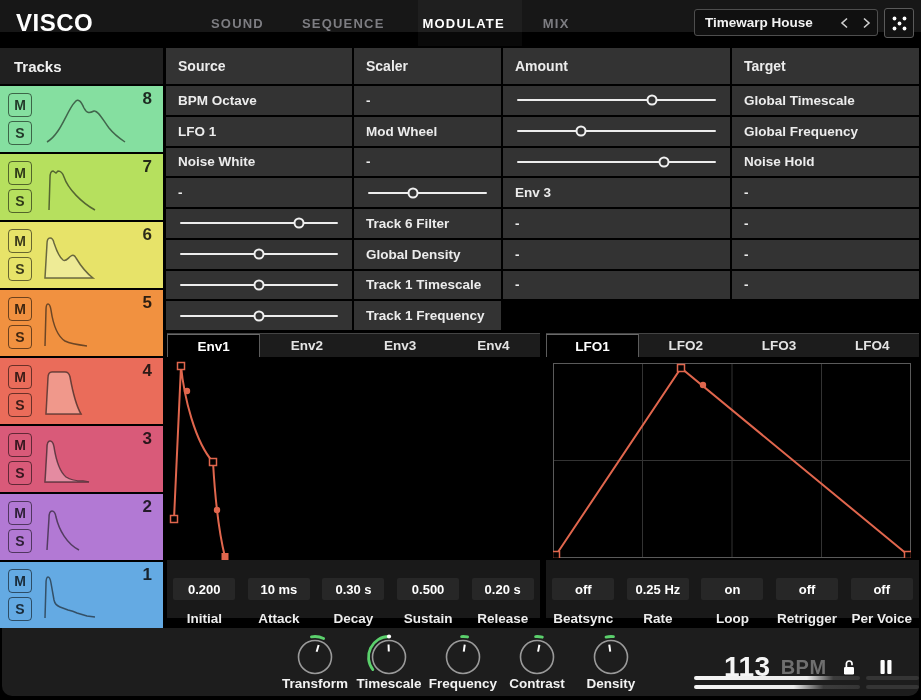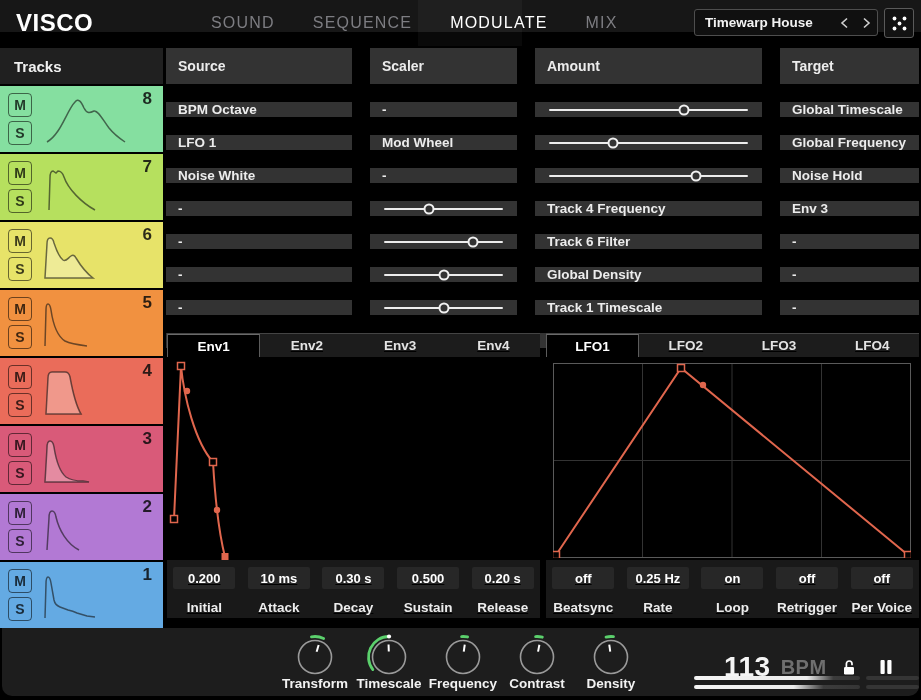--- a/index.html
+++ b/index.html
@@ -5,51 +5,51 @@
   * { margin:0; padding:0; box-sizing:border-box; }
   html,body { width:921px; height:700px; background:#000; overflow:hidden; }
   body { font-family:"Liberation Sans","DejaVu Sans",sans-serif; -webkit-font-smoothing:antialiased; }
   #app { position:relative; width:921px; height:700px; background:#000; }
 
   
   .topbar { position:absolute; left:0; top:0; width:921px; height:32px; background:#171717; }
   .brand { position:absolute; left:16px; top:0; height:46px; line-height:46px; color:#fff; font-size:24px; font-weight:800; letter-spacing:.5px; }
   .nav-hl { position:absolute; left:418px; top:0; width:104px; height:46px; background:rgba(255,255,255,.035); }
   .nav { position:absolute; left:211px; top:0; height:46px; display:flex; align-items:center; gap:38px; }
-  .nav-tab { font-size:16px; font-weight:400; letter-spacing:1.2px; color:#7d7d82; cursor:default;text-align:center; }
+  .nav-tab { font-size:13px; font-weight:700; letter-spacing:1.2px; color:#7d7d82; cursor:default;text-align:center; }
   .nav-tab.active { color:#fff; }
   .preset { position:absolute; left:694px; top:9px; width:184px; height:27px; background:#101010; border:1px solid #4e4e4e; border-radius:3px; display:flex; align-items:center; }
   .preset-name { flex:1; padding-left:10px; color:#f2f2f2; font-size:13.5px; font-weight:600; white-space:nowrap; }
   .preset-arrow { width:22px; height:100%; display:flex; align-items:center; justify-content:center; }
   .dice-btn { position:absolute; left:884px; top:8px; width:30px; height:30px; border:1px solid #5a5a5a; border-radius:3px; background:#121212; display:flex; align-items:center; justify-content:center; }
 
   
   .tracks-header { position:absolute; left:0; top:48px; width:163px; height:36px; background:#202020; display:flex; align-items:center; padding-left:14px; color:#f0f0f0; font-size:15px; font-weight:700; }
   .track { position:absolute; left:0; width:163px; height:66px; }
   .track .ms { position:absolute; left:8px; width:24px; height:24px; border:1.5px solid rgba(0,0,0,.55); border-radius:4px; color:rgba(0,0,0,.75); font-size:14px; font-weight:800; display:flex; align-items:center; justify-content:center; background:transparent; }
   .track .m { top:7px; } .track .s { top:35px; }
   .track .num { position:absolute; right:11px; top:3px; font-size:17px; font-weight:700; color:rgba(10,10,10,.85); }
   .track .wave { position:absolute; left:37px; top:8px; }
 
   
-  .matrix { position:absolute; left:166px; top:48px; width:753px; height:282px; display:grid; grid-template-columns:186px 147px 227px 1fr; grid-template-rows:36px repeat(8,1fr); gap:18px; background:#000; }
+  .matrix { position:absolute; left:166px; top:48px; width:753px; height:282px; display:grid; grid-template-columns:186px 147px 227px 1fr; grid-template-rows:36px repeat(8,1fr); gap:2px; background:#000; }
   .cell { background:#333; display:flex; align-items:center; padding-left:12px; color:#ececec; font-size:13.5px; font-weight:600; white-space:nowrap; }
   .cell.head { font-size:14px; font-weight:700; }
   .cell.amount { padding:0 14px; }
   .slider { position:relative; width:100%; height:100%; }
   .slider .line { position:absolute; left:0; right:0; top:50%; height:2px; margin-top:-1px; background:#ededed; border-radius:1px; }
   .slider .knob { position:absolute; top:50%; width:11px; height:11px; border:2.5px solid #f0f0f0; border-radius:50%; background:#333; transform:translate(-50%,-50%); }
 
   
-  .panel { position:absolute; top:333px; width:373px; height:285px; background:#191919;text-decoration:underline; }
+  .panel { position:absolute; top:333px; width:373px; height:285px; background:#191919; }
   .panel-tabs { display:grid; grid-template-columns:repeat(4,1fr); height:24px; background:#1c1c1c; border-top:1px solid #444; }
   .panel-tab { display:flex; align-items:center; justify-content:center; color:#e4e4e4; font-size:13.5px; font-weight:700; }
   .panel-tab.active { background:#000; border:1px solid #5c5c5c; border-bottom:none; border-top:1px solid #6a6a6a; color:#fff; }
   .graph { position:relative; height:203px; background:#000; }
-  .params { display:grid; grid-template-columns:repeat(5,1fr); padding-top:7px; }
+  .params { display:grid; grid-template-columns:repeat(5,1fr); padding-top:18px; }
   .param { display:flex; flex-direction:column; align-items:center; }
   .pbox { width:62px; height:22px; background:#272727; border-radius:2px; display:flex; align-items:center; justify-content:center; color:#fff; font-size:13px; font-weight:700; }
   .plabel { margin-top:11px; color:#ededed; font-size:13.5px; font-weight:600; }
 
   
   .footer { position:absolute; left:2px; top:628px; width:917px; height:68px; background:#1d1d1d; border-radius:0 0 10px 10px; }
   .knobs { position:absolute; left:276px; top:4px; display:flex; }
   .knobw { width:74px; display:flex; flex-direction:column; align-items:center; }
   .knobw .klabel { margin-top:-2px; color:#f2f2f2; font-size:13.5px; font-weight:600; }
   .bpm-row { position:absolute; left:722px; top:24px; height:30px; display:flex; align-items:center; gap:10px; }
@@ -203,21 +203,20 @@
       </div>
 
     <div class="cell">Noise Hold</div>
     <div class="cell">-</div>
     <div class="cell amount">
         <div class="slider">
           <div class="line"></div>
           <div class="knob" style="left: 38%;"></div>
         </div>
       </div>
-    <div class="cell">Track 4 Frequency</div>
 
     <div class="cell">Env 3</div>
     <div class="cell">-</div>
     <div class="cell amount">
         <div class="slider">
           <div class="line"></div>
           <div class="knob" style="left: 75%;"></div>
         </div>
       </div>
     <div class="cell">Track 6 Filter</div>

